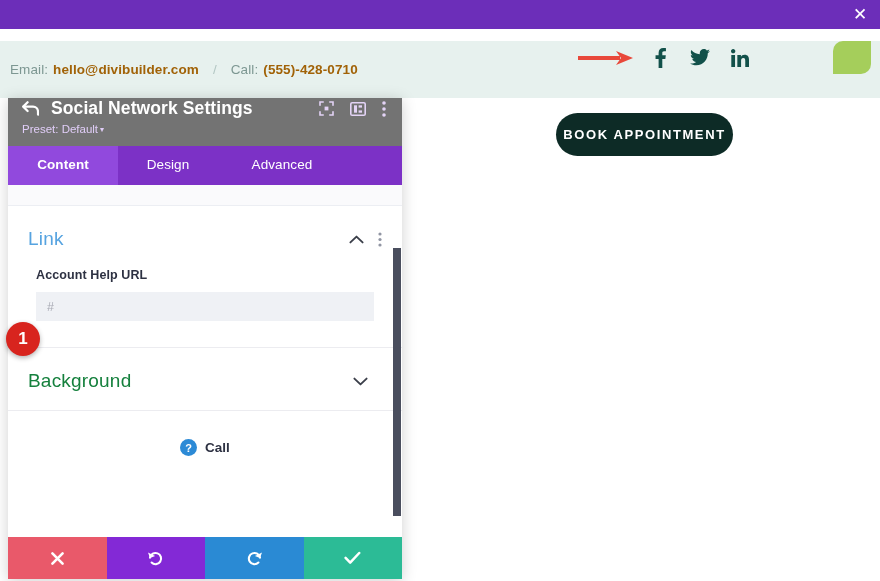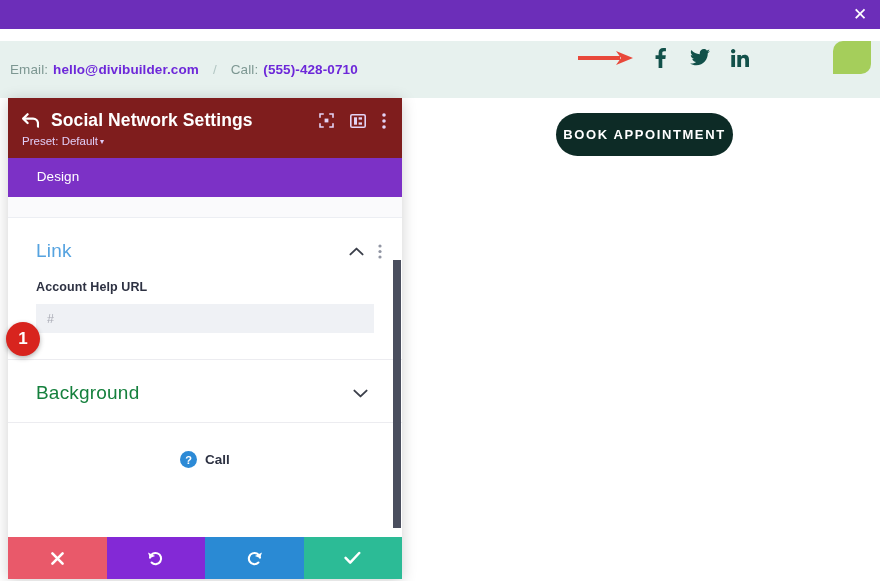--- a/index.html
+++ b/index.html
@@ -63,21 +63,21 @@
     display: flex;
     align-items: center;
     font-size: 13.5px;
     letter-spacing: .1px;
   }
   .c-label {
     color: #7d9792;
     font-weight: 400;
   }
   .c-value {
-    color: #6d28d9;
+    color: #a16207;
     font-weight: bold;
     margin-left: 5px;
   }
   .c-sep {
     color: #b3c7c3;
     margin: 0 14px;
     font-weight: 400;
   }
 
   .social-wrap {
@@ -144,22 +144,22 @@
     width: 394px;
     height: 481px;
     background: #ffffff;
     box-shadow: 0 2px 14px rgba(0,0,0,.19);
     display: flex;
     flex-direction: column;
     overflow: hidden;
   }
 
   .modal-header {
-    background: #7f1d1d;
-    padding: 12px 12px 9px 14px;
+    background: #737373;
+    padding: 0 12px 9px 14px;
     position: relative;
     flex: none;
   }
   .mh-row {
     display: flex;
     align-items: center;
   }
   .mh-back {
     color: #ffffff;
     font-size: 17px;
@@ -235,21 +235,21 @@
     background: #ffffff;
     overflow: hidden;
   }
 
   .section {
     border-bottom: 1px solid #ececf0;
   }
   .sec-head {
     display: flex;
     align-items: center;
-    padding: 22px 20px 18px 28px;
+    padding: 22px 20px 18px 20px;
     cursor: pointer;
   }
   .sec-title {
     flex: 1;
     font-size: 19px;
     letter-spacing: .2px;
   }
   .sec-title.open { color: #56a3e0; }
   .sec-title.closed { color: #15803d; }
   .sec-chev {
@@ -459,21 +459,23 @@
           </svg>
         </span>
       </span>
     </div>
     <span class="mh-preset">
       <span>Preset: Default</span><span class="caret">▾</span>
     </span>
   </div>
 
   <div class="tabs">
+    <div class="tab tab-0 active">Content</div>
     <div class="tab tab-1">Design</div>
+    <div class="tab tab-2">Advanced</div>
   </div>
 
   <div class="modal-subbar"></div>
 
   <div class="modal-scroll">
 
     <div class="section">
       <div class="sec-head">
         <span class="sec-title open">Link</span>
         <span class="sec-chev">

